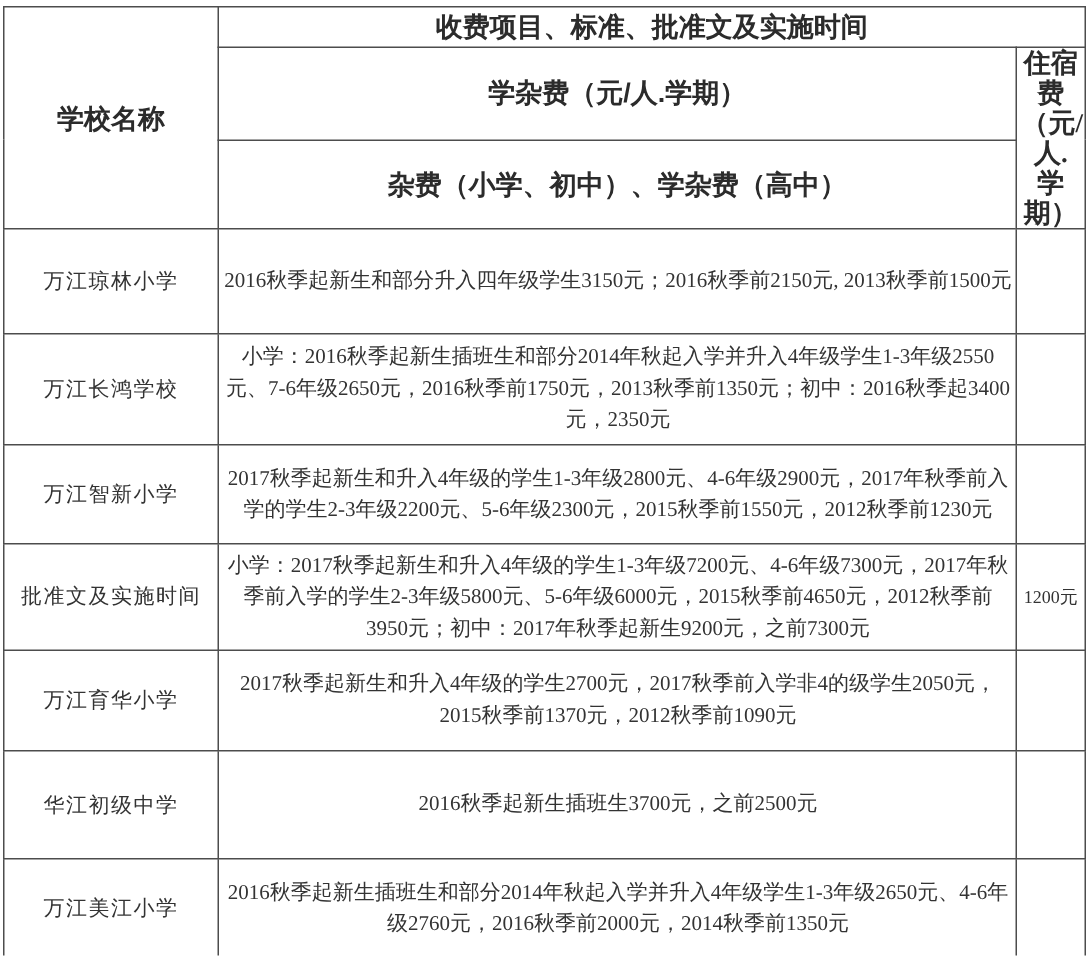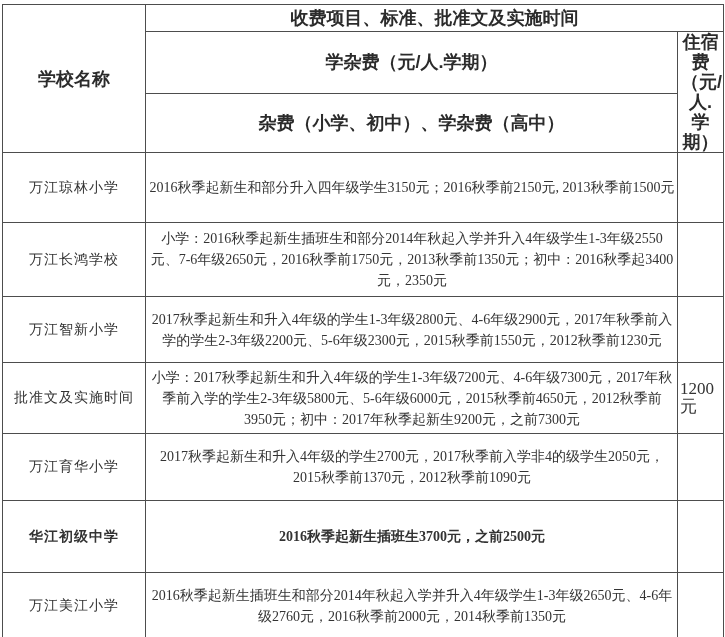--- a/index.html
+++ b/index.html
@@ -16,44 +16,44 @@
   }
   .sheet{position:absolute;left:2px;top:4px;width:721px;}
   table{border-collapse:collapse;table-layout:fixed;width:721px;}
   td{border:1px solid var(--border);overflow:hidden;}
   
   .hdr{
     font-family:"Liberation Sans","DejaVu Sans",sans-serif;
     font-weight:bold;font-size:18px;color:#2b2b2b;
     text-align:center;vertical-align:middle;line-height:20px;
   }
-  .acc-hdr{word-break:break-all;padding:0 3px;}
+  .acc-hdr{word-break:break-all;padding:0 3px;font-family:Liberation Serif, serif;}
   
   .school{
     text-align:center;vertical-align:middle;
     font-size:14px;letter-spacing:1px;padding:2px;
   }
   .fees{
     font-size:14px;line-height:21px;vertical-align:middle;
     padding:2px 2px 2px 3px;text-align:center;
   }
   .acc{
-    vertical-align:middle;font-size:17px;
+    text-align:center;vertical-align:middle;font-size:12px;
     padding:0 2px;word-break:break-all;line-height:18px;
   }
   
   tbody tr:nth-child(1){height:27px;}
   tbody tr:nth-child(2){height:56px;}
   tbody tr:nth-child(3){height:54px;}
   tbody tr:nth-child(4){height:70px;margin-left:16px;}
   tbody tr:nth-child(5){height:74px;}
   tbody tr:nth-child(6){height:66px;}
   tbody tr:nth-child(7){height:71px;}
   tbody tr:nth-child(8){height:67px;}
-  tbody tr:nth-child(9){height:72px;font-weight:bold;}
+  tbody tr:nth-child(9){height:72px;}
   tbody tr:nth-child(10){height:67px;margin-left:40px;}
   tbody tr.partial{height:12px;}
 </style>
 </head>
 <body>
 
 <div class="sheet">
   <table>
     <colgroup>
       <col style="width:143px">

